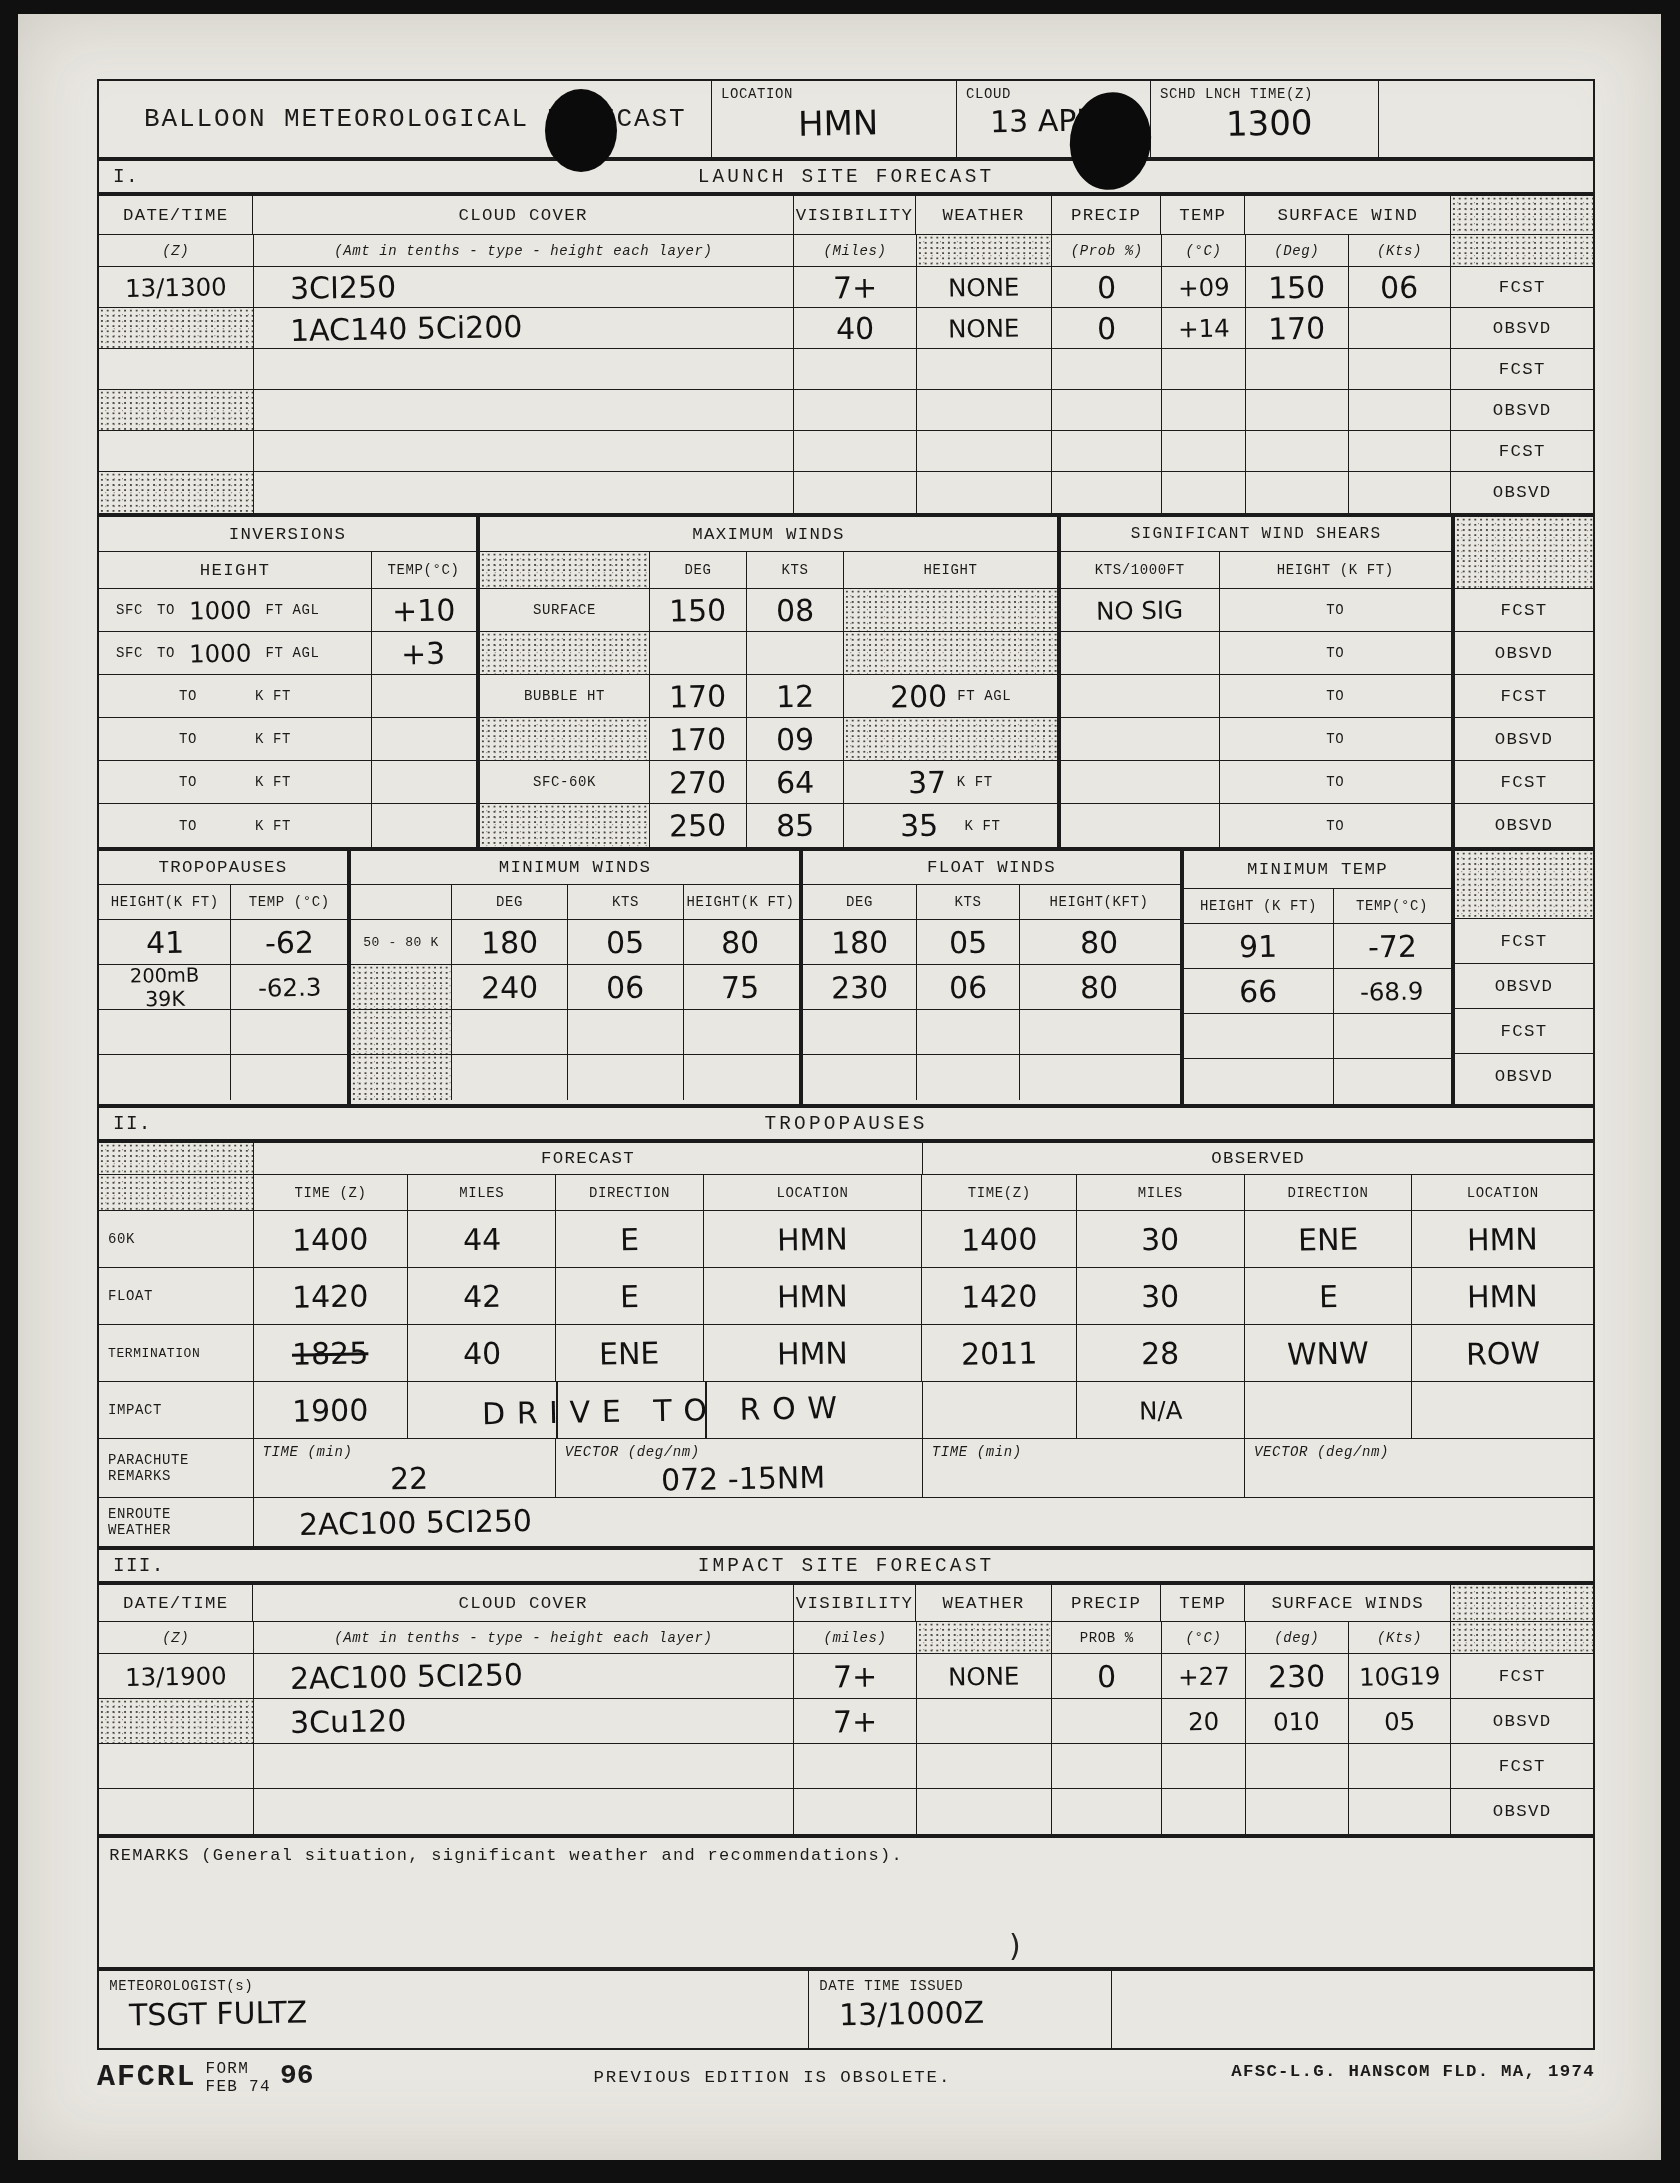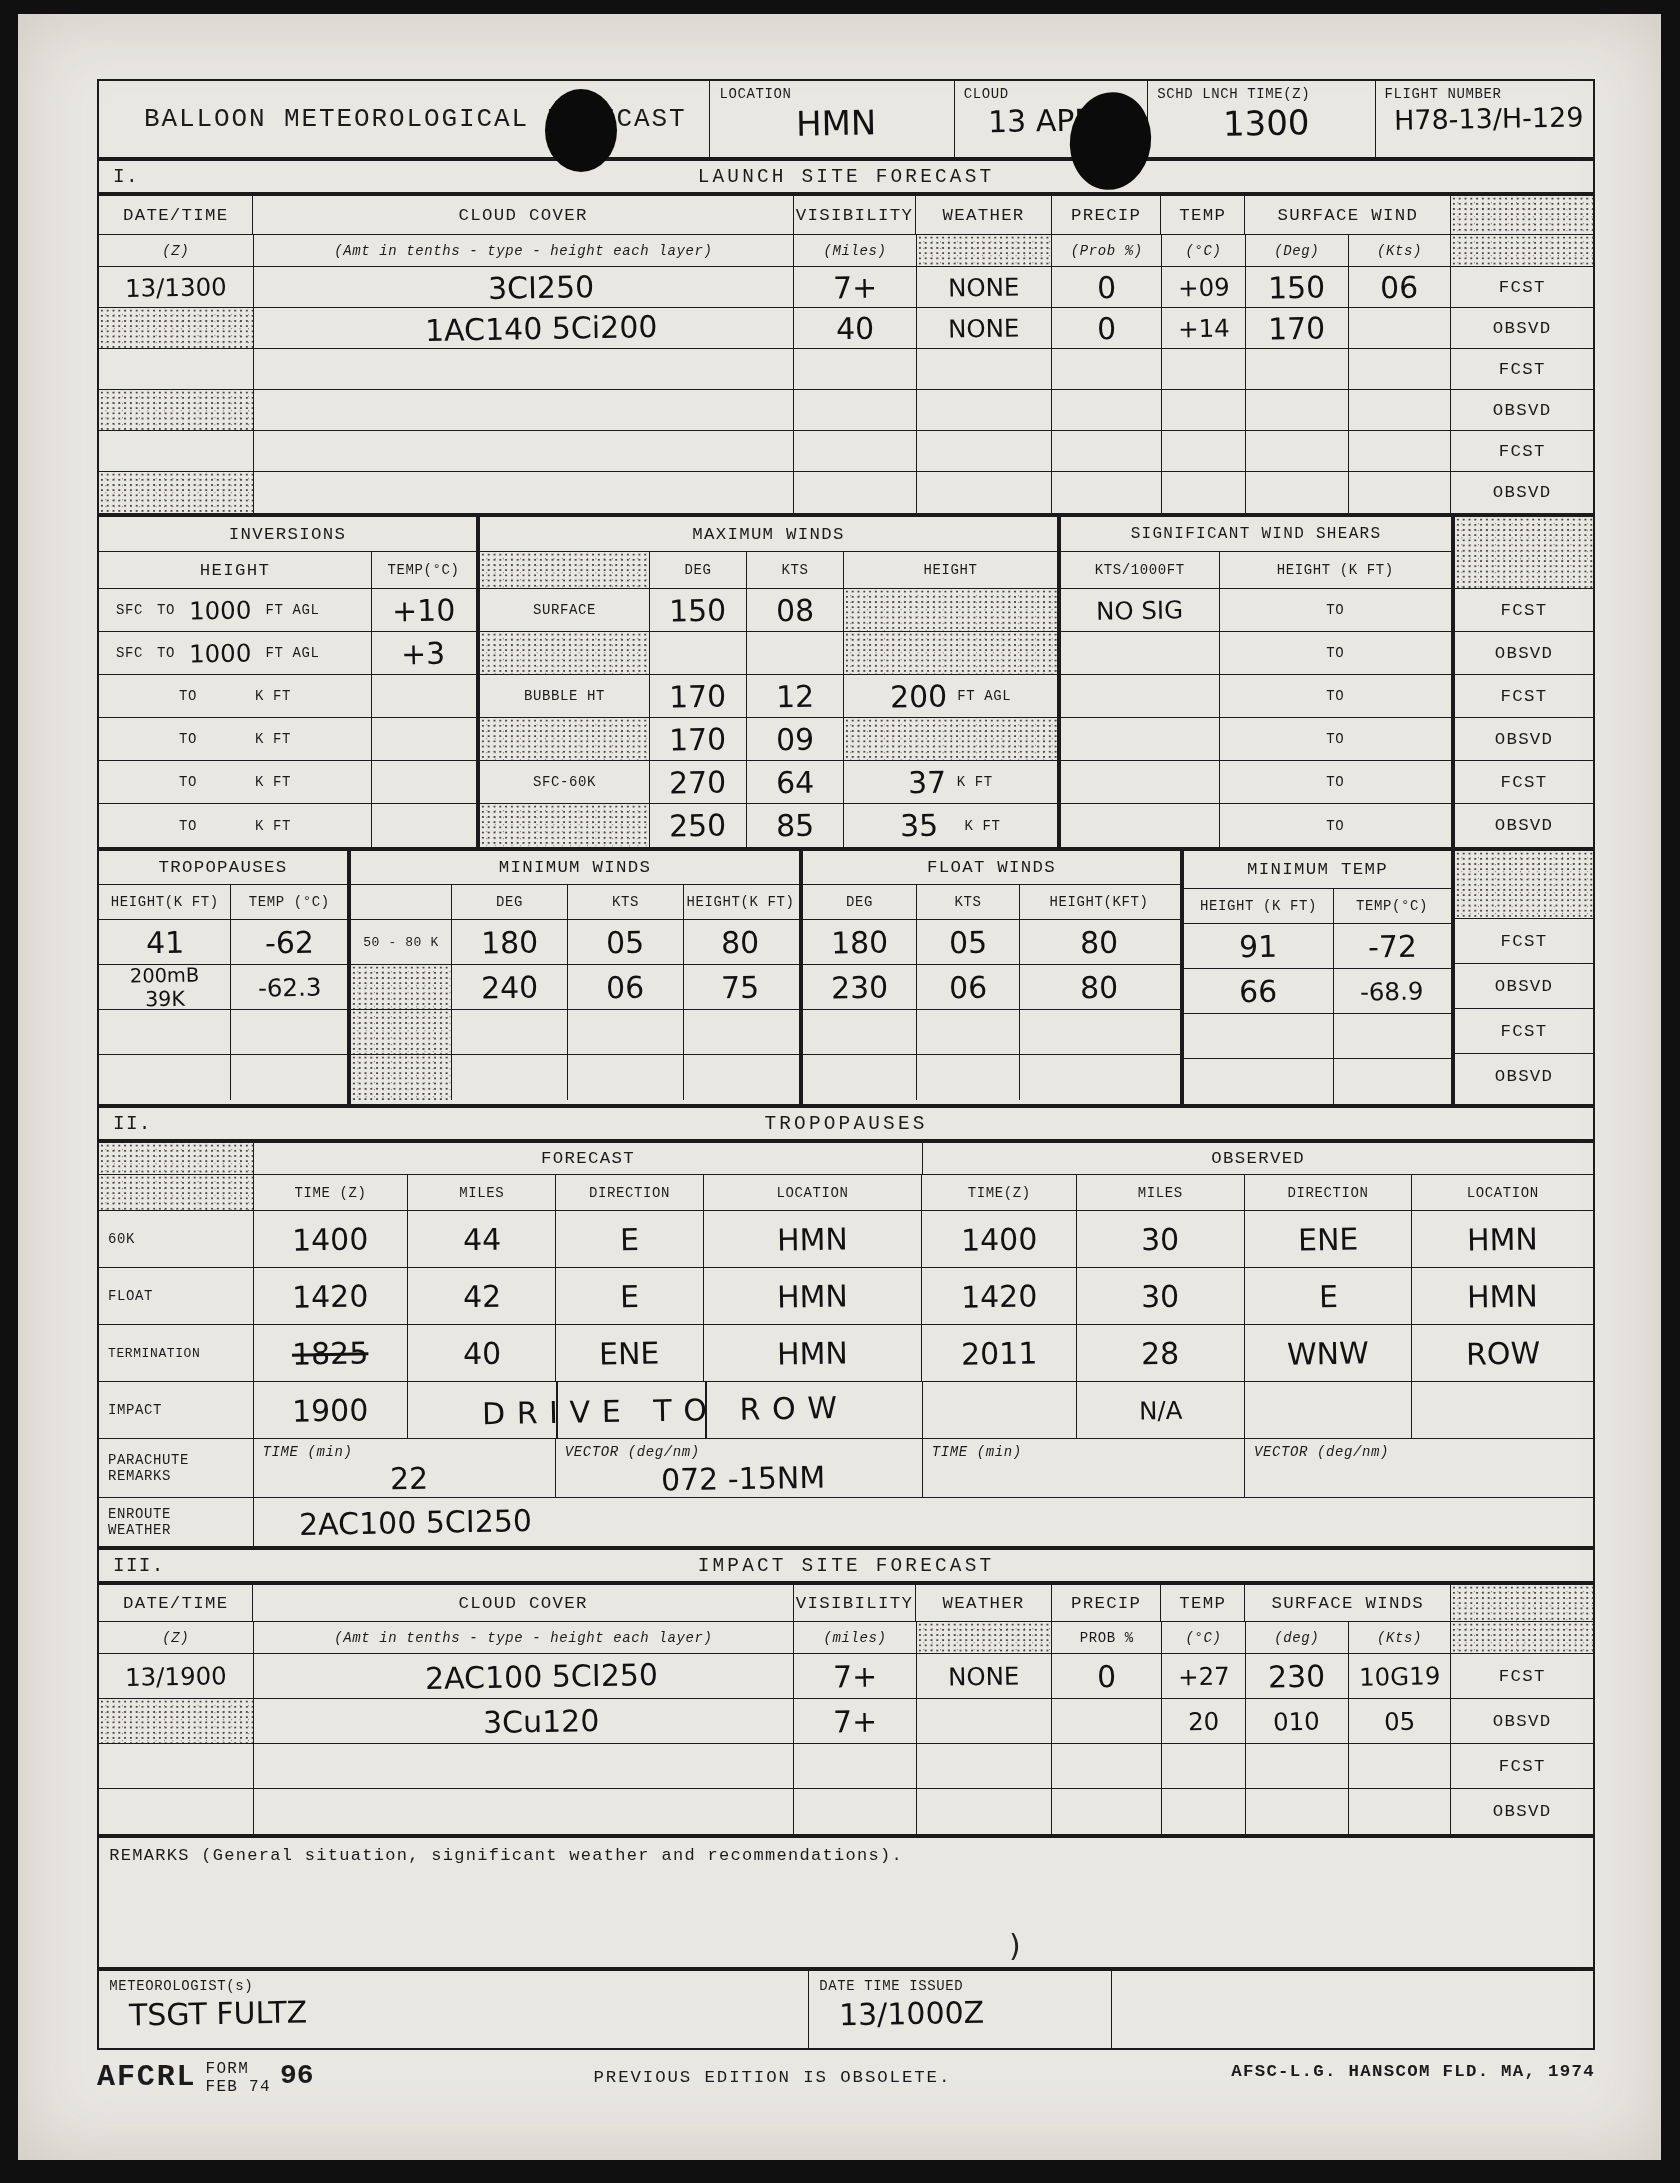--- a/index.html
+++ b/index.html
@@ -14,21 +14,21 @@
   .c{border-right:1.9px solid var(--ink);box-sizing:border-box;display:flex;align-items:center;justify-content:center;position:relative;overflow:visible;}
   .cl{border-right:none;}
   .col{flex-direction:column;}
   .L{font-size:17.4px;letter-spacing:1.3px;}
   .Ls{font-size:14px;letter-spacing:0.6px;}
   .Li{font-size:14px;letter-spacing:0.6px;font-style:italic;}
   .T{font-size:19.4px;letter-spacing:3.2px;}
   .H{font-family:"DejaVu Sans",sans-serif;font-size:30px;color:#121212;transform:rotate(-1deg);white-space:nowrap;}
   .Hs{font-size:24.5px;}
   .Hb{font-size:34px;}
-  .left{justify-content:center;padding-left:36px;}
+  .left{justify-content:flex-start;padding-left:36px;}
   .stip{background-image:radial-gradient(#4a473f 0.8px, rgba(0,0,0,0) 1px),radial-gradient(#716c61 0.6px, rgba(0,0,0,0) 0.9px);
         background-size:5.8px 5.2px,8.4px 7px;background-position:0 0,2.6px 3.2px;}
   .bar{position:relative;display:flex;align-items:center;justify-content:center;border:2.6px solid var(--ink);box-sizing:border-box;height:35px;}
   .bar .num{position:absolute;left:14px;font-size:19.4px;letter-spacing:1.3px;}
   .field{flex-direction:column;align-items:flex-start;justify-content:flex-start;padding:5.2px 0 0 9px;}
   .field .val{align-self:center;margin-top:1.3px;}
   .sideflex{display:flex;}
   .vl{position:absolute;top:0;bottom:0;width:1.9px;background:var(--ink);}
   .footer{display:flex;justify-content:space-between;align-items:flex-start;width:1498px;margin-top:10.3px;}
   .afcrl{font-size:30px;font-weight:bold;letter-spacing:1.9px;}
@@ -53,24 +53,20 @@
         <span class="H Hb val">HMN</span>
       </div>
       <div class="c field" style="width:194px">
         <span class="Ls">CLOUD</span>
         <span class="H val">13 APR 7</span>
       </div>
       <div class="c field" style="width:228px">
         <span class="Ls">SCHD LNCH TIME(Z)</span>
         <span class="H Hb val">1300</span>
       </div>
-      <div class="c cl field" style="width:218px">
-        <span class="Ls">FLIGHT NUMBER</span>
-        <span class="H val" style="font-size:27px">H78-13/H-129</span>
-      </div>
     </div>
   </div>
 
   <div class="bar">
     <span class="num">I.</span>
     <span class="T">LAUNCH SITE FORECAST</span>
   </div>
 
   <div class="tbl">
     <div class="row" style="height:39px">

